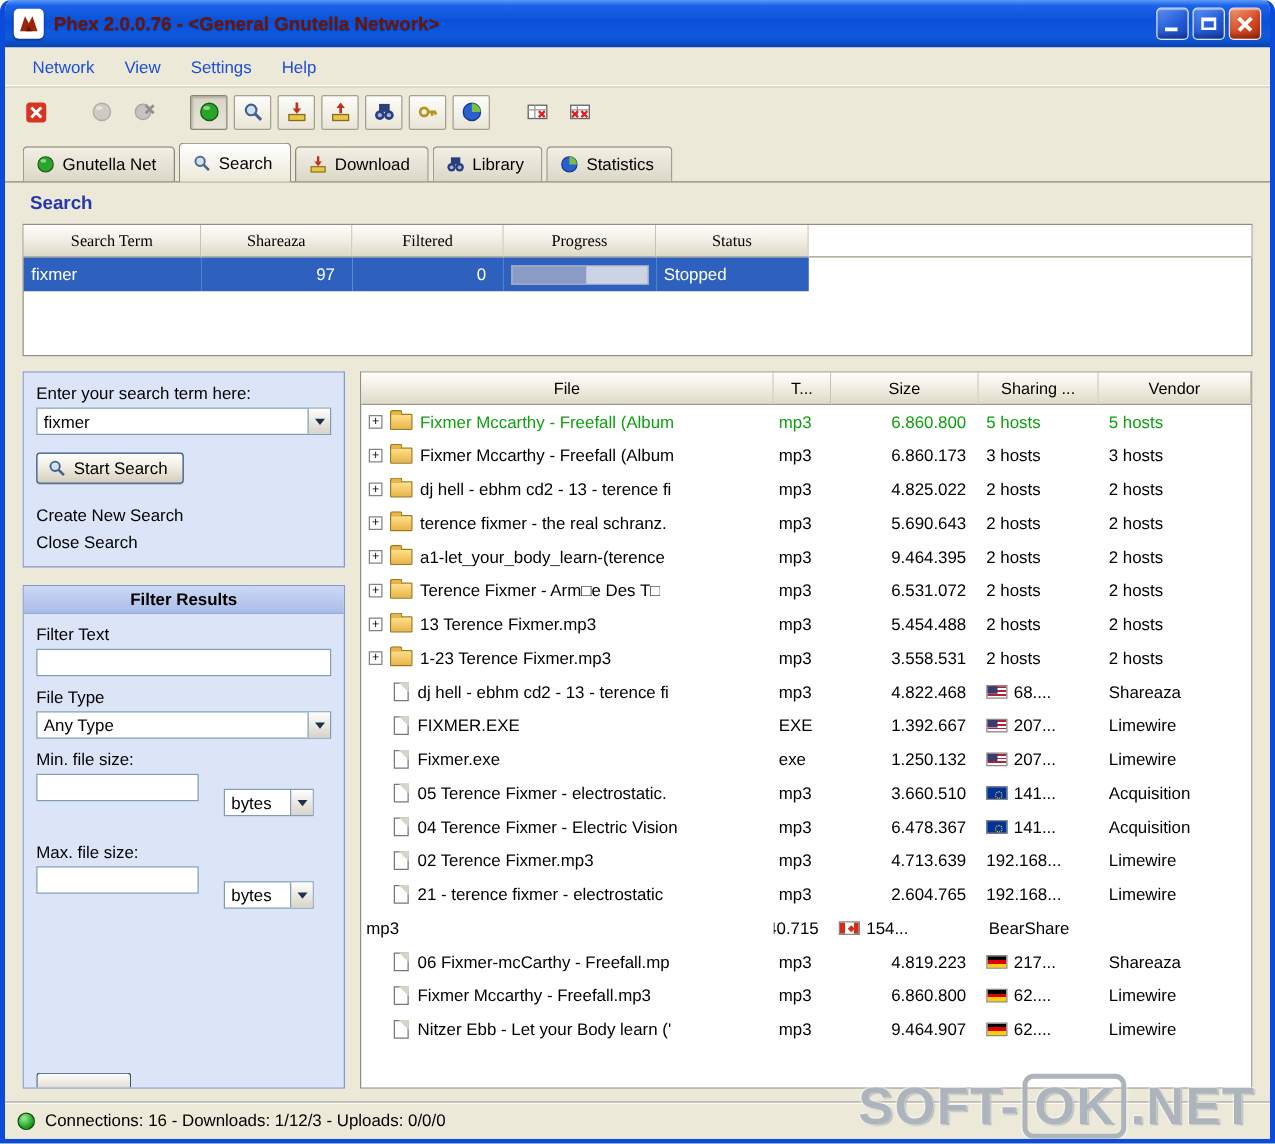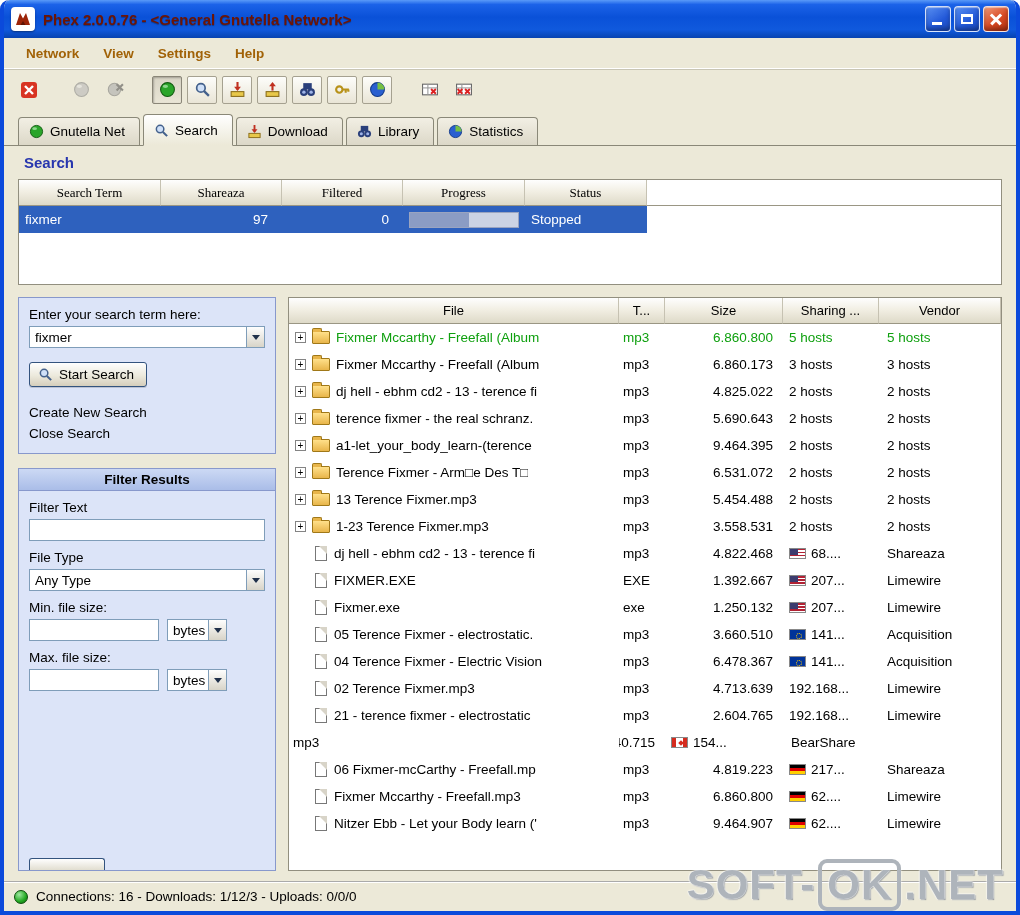--- a/index.html
+++ b/index.html
@@ -32,21 +32,21 @@
   .win-controls { display: flex; gap: 3px; }
   .winbtn { width: 26px; height: 26px; border-radius: 4px; border: 1px solid rgba(255,255,255,.8); position: relative; display:flex; align-items:center; justify-content:center; box-shadow: inset 0 -3px 4px rgba(0,0,0,.3), inset 0 1px 1px rgba(255,255,255,.5); cursor: default; }
   .winbtn.minb, .winbtn.maxb { background: linear-gradient(145deg,#5a90f2,#2258d8 60%,#1a48b8); }
   .winbtn.closeb { background: linear-gradient(145deg,#f09a78,#d84a24 55%,#ae2e0e); }
   .glyph-min { position:absolute; left:6px; bottom:6px; width:10px; height:3px; background:#fff; }
   .glyph-max { width:12px; height:10px; border:2px solid #fff; border-top-width:3px; }
   .xbar { position:absolute; width:14px; height:2.5px; background:#fff; left:5px; top:11px; }
   .xbar.a { transform: rotate(45deg); } .xbar.b { transform: rotate(-45deg); }
   
   .menubar { height: 30px; flex: 0 0 30px; display:flex; align-items:center; padding-left: 10px; background:#ece9d8; }
-  .menu-item { padding: 4px 12px; font-size: 13.5px; color:#a16207; cursor: default; font-weight: bold; }
+  .menu-item { padding: 4px 12px; font-size: 13.5px; color:#1d4ed8; cursor: default; }
   
   .toolbar { height: 42px; flex: 0 0 42px; display: flex; align-items: center; padding-left: 10px; gap: 4px; background:#ece9d8; border-top: 1px solid #fff; box-shadow: inset 0 1px 0 #c8c5b4; }
   .tbtn { width: 30px; height: 28px; display:flex; align-items:center; justify-content:center; border:1px solid transparent; border-radius:2px; }
   .tbtn.grouped { border: 1px solid #a5a190; background: linear-gradient(#fdfdfa,#e9e5d6); margin-right: 1px; }
   .tbtn.pressed { background: linear-gradient(#d9d5c6,#e9e5d6); border-color:#8a8678; box-shadow: inset 1px 1px 2px rgba(0,0,0,.25); }
   .tbtn.disabled { opacity: .55; filter: grayscale(1); }
   .tb-gap { width: 14px; }
   
   .tabstrip { height: 36px; flex: 0 0 36px; display: flex; align-items: flex-end; padding-left: 14px; border-bottom: 1px solid #8a8878; background:#ece9d8; }
   .tab { display:flex; align-items:center; gap:6px; padding: 5px 14px 5px 10px; font-size: 13.5px; border:1px solid #8a8878; border-bottom:none; border-radius: 4px 4px 0 0; background: linear-gradient(#f2efe4,#dcd8c8); margin-right: 3px; height: 28px; cursor: default; justify-content: center; }
@@ -79,21 +79,21 @@
   .combo { display:flex; height:22px; border:1px solid #7f9db9; background:#fff; margin: 0 10px; }
   .combo .val { flex:1; padding: 2px 5px; font-size:13.5px; display:flex; align-items:center; overflow:hidden; white-space:nowrap; }
   .combo .btn { width:18px; background:linear-gradient(#fefefe,#d8d4c8); border-left:1px solid #7f9db9; display:flex; align-items:center; justify-content:center; }
   .arrow-down { width:0; height:0; border-left:4px solid transparent; border-right:4px solid transparent; border-top:5px solid #20304a; }
   .xp-button { display:inline-flex; align-items:center; gap:6px; border:1px solid #33537e; border-radius:3px; background:linear-gradient(#fefefe,#ece9dc 55%,#d5cebc); padding: 4px 12px 4px 8px; font-size:13.5px; margin: 14px 0 6px 10px; box-shadow: 0 1px 0 rgba(0,0,0,.15); cursor:default;text-align:center; }
   .p-link { font-size:13.5px; margin: 12px 10px 0 10px; cursor: default; }
   .p-link.last { margin-top: 6px; }
   .text-input { height: 22px; border:1px solid #7f9db9; background:#fff; margin: 0 10px; font-size:13.5px; padding: 0 4px; font-family:"Liberation Sans",sans-serif; }
   .size-row { display:flex; gap:8px; margin: 0 10px; }
   .size-row .text-input { margin:0; width: 130px; }
-  .size-row .combo { margin:0; width: 60px; }
+  .size-row .combo { margin:12px; width: 72px; }
   .partial-btn { margin: auto 0 0 10px; width: 76px; height: 12px; border:1px solid #33537e; border-bottom:none; border-radius:3px 3px 0 0; background:linear-gradient(#fefefe,#e2ded0); }
   
   .file-table { flex:1; display:flex; flex-direction:column; overflow:hidden; }
   .ft-header, .frow { display:grid; grid-template-columns: 330px 46px 118px 96px 1fr; }
   .ft-header { height:26px; flex:0 0 26px; }
   .frow { height: 27px; flex: 0 0 27px; font-size: 13.5px; color:#000; }
   .frow.green { color:#0fa00f; }
   .fc { display:flex; align-items:center; overflow:hidden; white-space:nowrap; }
   .fc.name { padding-left: 4px; }
   .fc.type { padding-left: 4px; }

